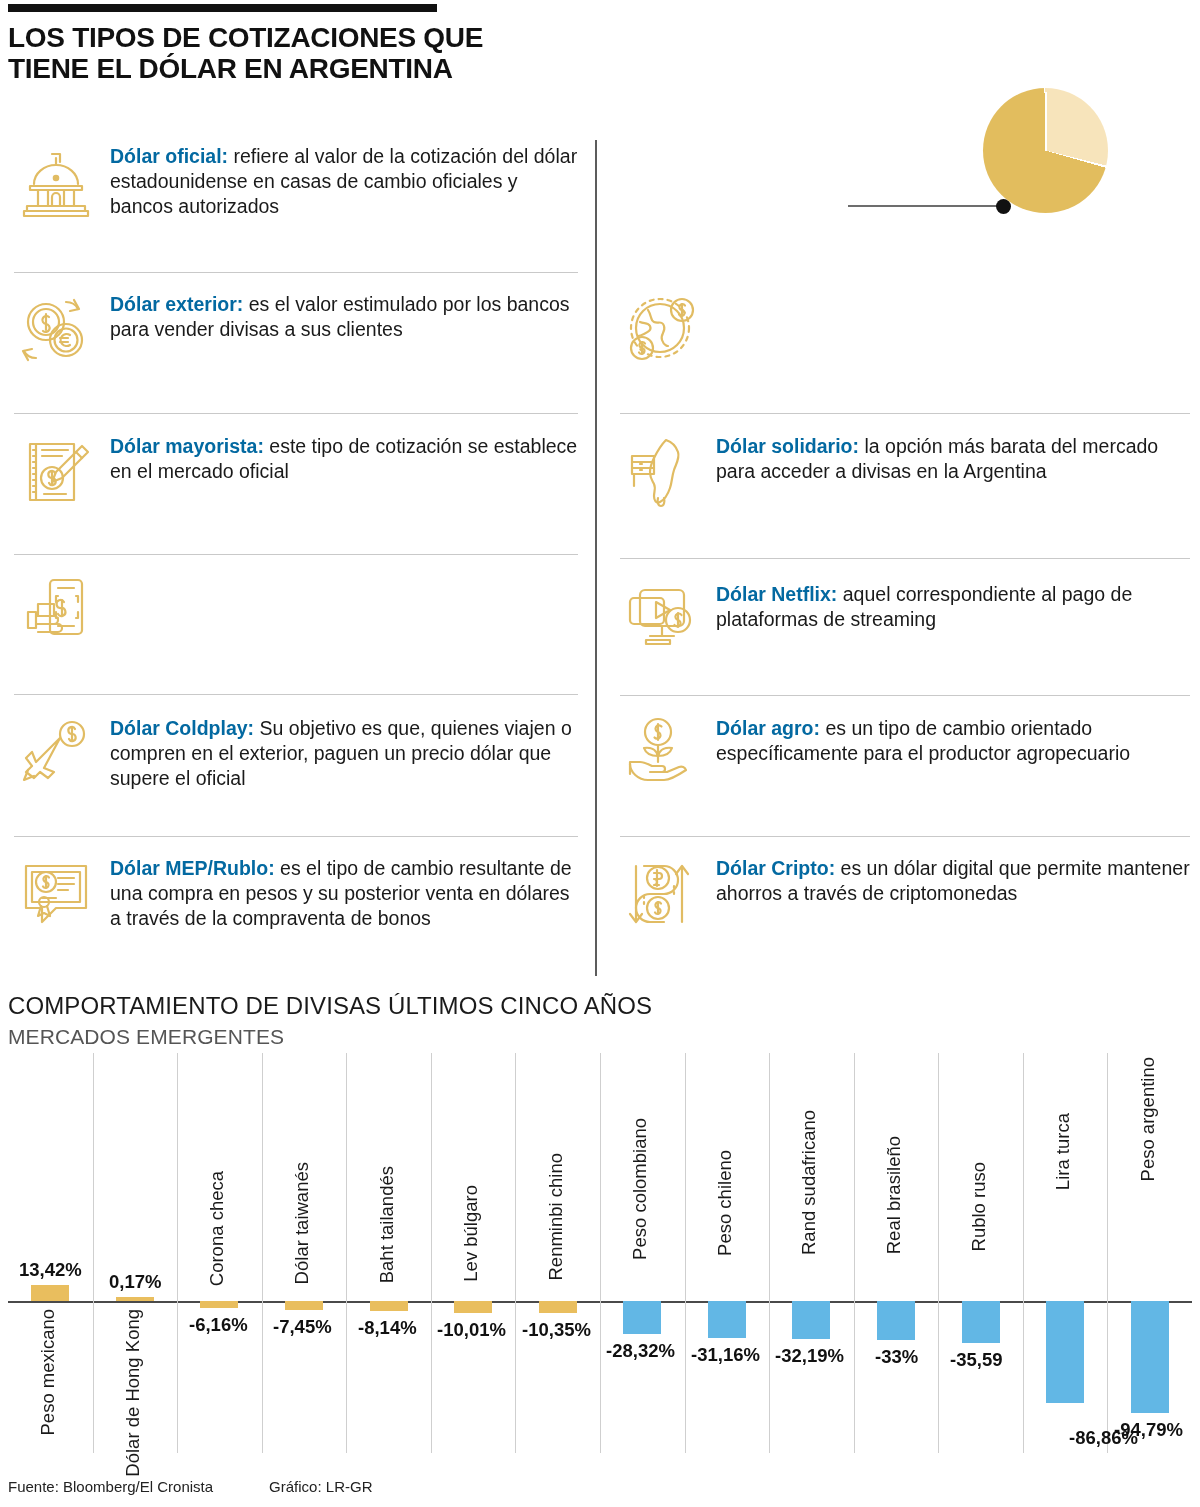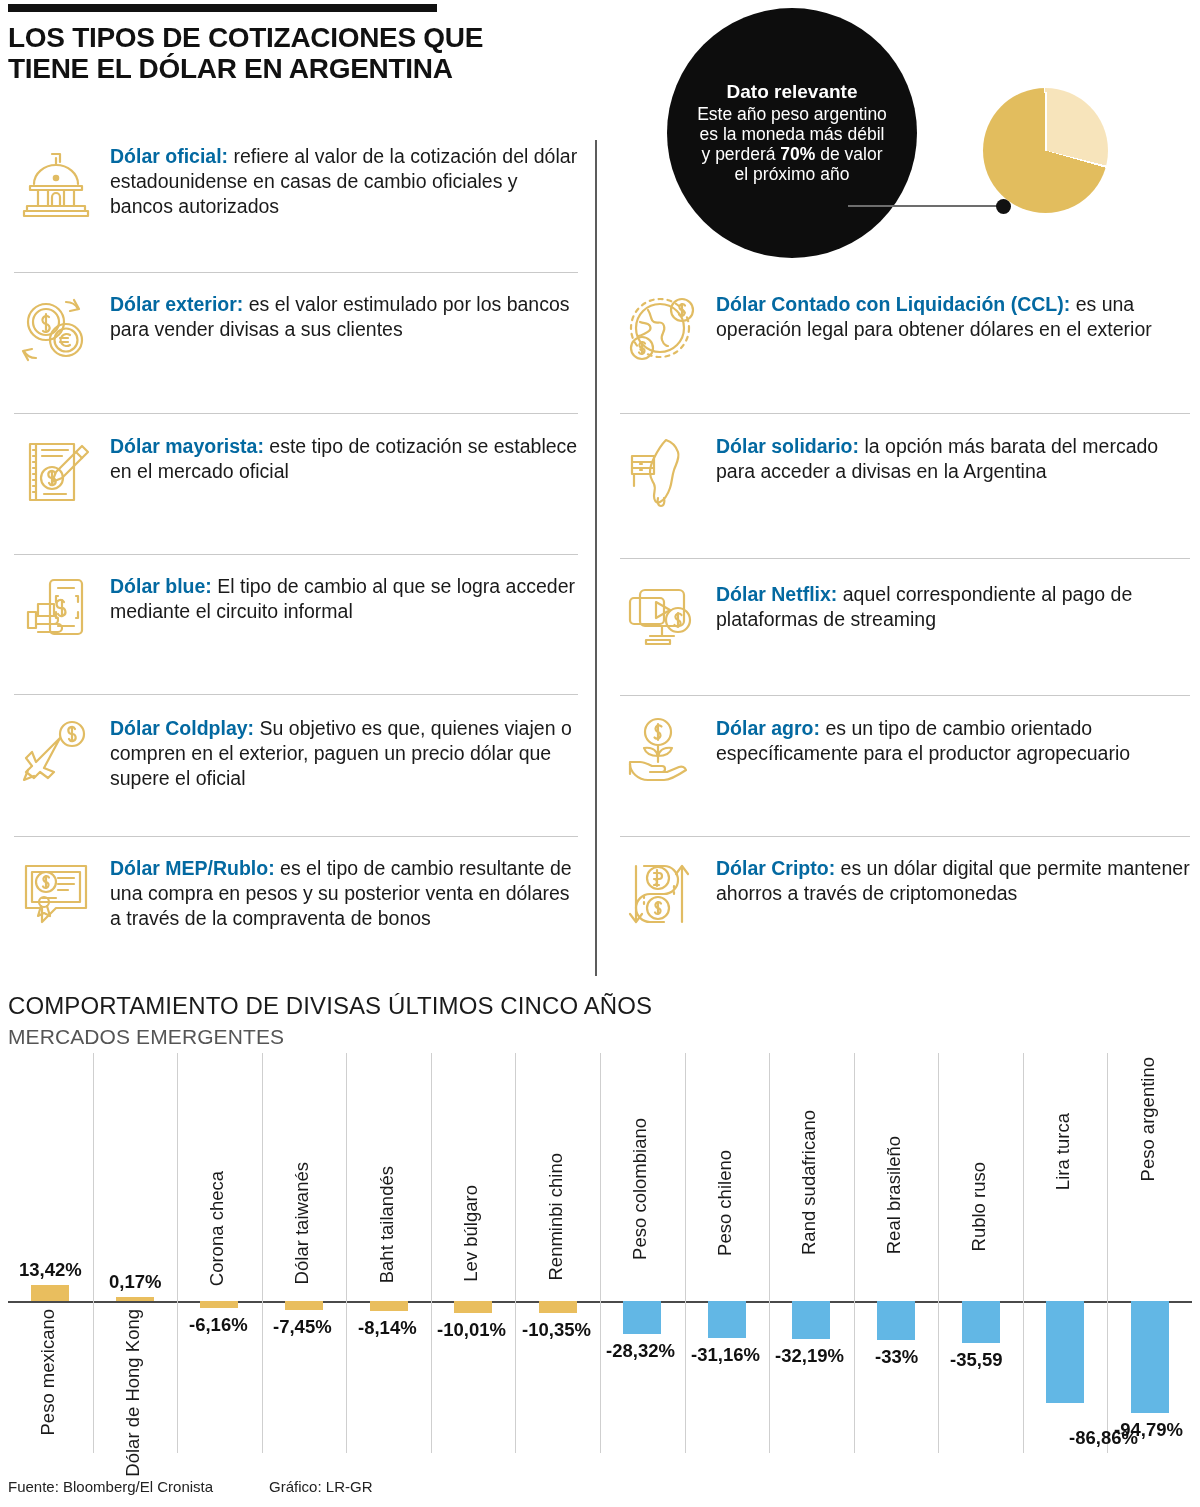--- a/index.html
+++ b/index.html
@@ -80,24 +80,20 @@
   .footer span.gr { margin-left:56px; }
 </style>
 </head>
 <body>
 
 <div class="page">
 
   <div class="topbar"></div>
   <div class="main-title">LOS TIPOS DE COTIZACIONES QUE TIENE EL DÓLAR EN ARGENTINA</div>
 
-  <div class="dato-circle">
-    <div class="dato-title">Dato relevante</div>
-    <div class="dato-body"><span>Este año peso argentino es la moneda más débil y perderá </span><b>70%</b><span> de valor el próximo año</span></div>
-  </div>
   <div class="leader-line"></div>
   <div class="leader-dot"></div>
   <div class="pie"></div>
 
   <div class="vdivider"></div>
 
   <div class="item" style="left:14px; top:140px; width:566px;">
     <span class="icon">
       <svg viewBox="0 0 84 84" fill="none" stroke="#E1BC63" stroke-width="2.2" stroke-linecap="round" stroke-linejoin="round">
         <path d="M38 14h8v8"></path>
@@ -162,21 +158,20 @@
         <path d="M44 18h16M44 56h16"></path>
         <path d="M44 26h-2v6M62 26h2v6M44 48h-2v-6M62 48h2v-6"></path>
         <path d="M50 32a4 4 0 1 0-3 6 4 4 0 1 1-3 6"></path>
         <path d="M48 30v16"></path>
         <path d="M24 34h16v12H24z"></path>
         <path d="M14 42h8v16h-8z"></path>
         <path d="M22 46h18a4 4 0 0 1 0 8H28"></path>
         <path d="M22 54h22a4 4 0 0 1 0 8H24"></path>
       </svg>
     </span>
-    <span class="txt"><b>Dólar blue:</b><span> El tipo de cambio al que se logra acceder mediante el circuito informal</span></span>
   </div>
   <div class="sep" style="left:14px; top:694px; width:564px;"></div>
 
   <div class="item" style="left:14px; top:712px; width:566px;">
     <span class="icon">
       <svg viewBox="0 0 84 84" fill="none" stroke="#E1BC63" stroke-width="2.2" stroke-linecap="round" stroke-linejoin="round">
         <circle cx="58" cy="22" r="12"></circle>
         <path d="M61 17a3.5 3.5 0 1 0-3 5 3.5 3.5 0 1 1-3 5"></path>
           <path d="M58 15v14"></path>
         <path d="M46 26 22 50l-4-10-6 6 6 8-6 6 8 6 6-6 8 6 6-6-10-4z"></path>
@@ -212,21 +207,20 @@
         <path d="M28 22c4 6 2 10 6 12s8-2 10 4-4 8-2 14 6 6 6 6"></path>
         <path d="M20 34c4 2 8 0 10 4s-2 6-6 8-6 2-6 2"></path>
         <circle cx="62" cy="22" r="11"></circle>
         <path d="M65 17.5a3 3 0 1 0-3 4.5 3 3 0 1 1-3 4.5"></path>
           <path d="M62 16v12"></path>
         <circle cx="22" cy="60" r="11"></circle>
         <path d="M25 55.5a3 3 0 1 0-3 4.5 3 3 0 1 1-3 4.5"></path>
           <path d="M22 54v12"></path>
       </svg>
     </span>
-    <span class="txt"><b>Dólar Contado con Liquidación (CCL):</b><span> es una operación legal para obtener dólares en el exterior</span></span>
   </div>
   <div class="sep" style="left:620px; top:413px; width:570px;"></div>
 
   <div class="item" style="left:620px; top:430px; width:572px;">
     <span class="icon">
       <svg viewBox="0 0 84 84" fill="none" stroke="#E1BC63" stroke-width="2.2" stroke-linecap="round" stroke-linejoin="round">
         <path d="M46 10c6 2 10 6 12 12s-2 12-4 18-2 12-4 18-6 12-10 14-6-2-6-6 2-8 0-12-4-6-4-12 2-10 4-14 6-12 12-18z"></path>
         <path d="M38 68c-1 4 0 8 3 8s4-4 3-8"></path>
         <rect x="12" y="26" width="22" height="18"></rect>
         <path d="M12 32h22M12 38h22"></path>

